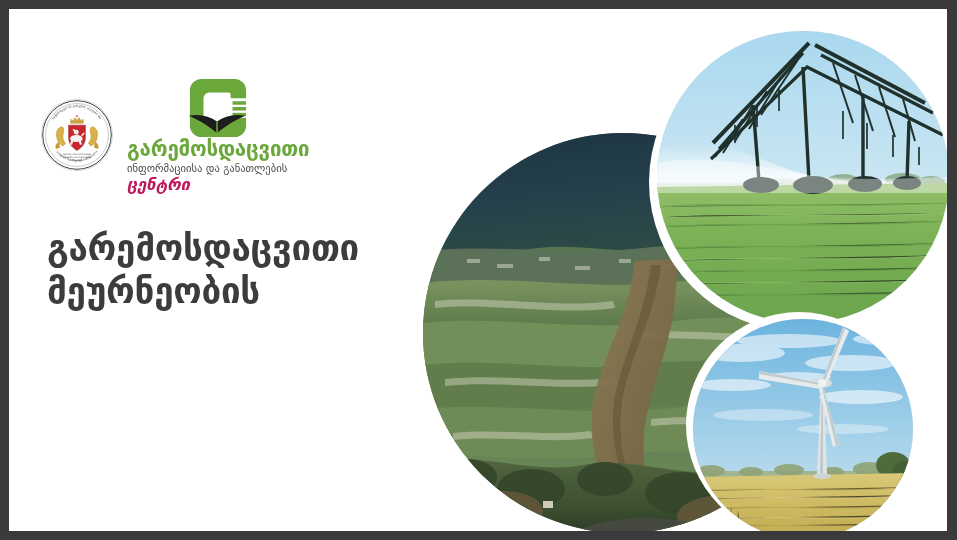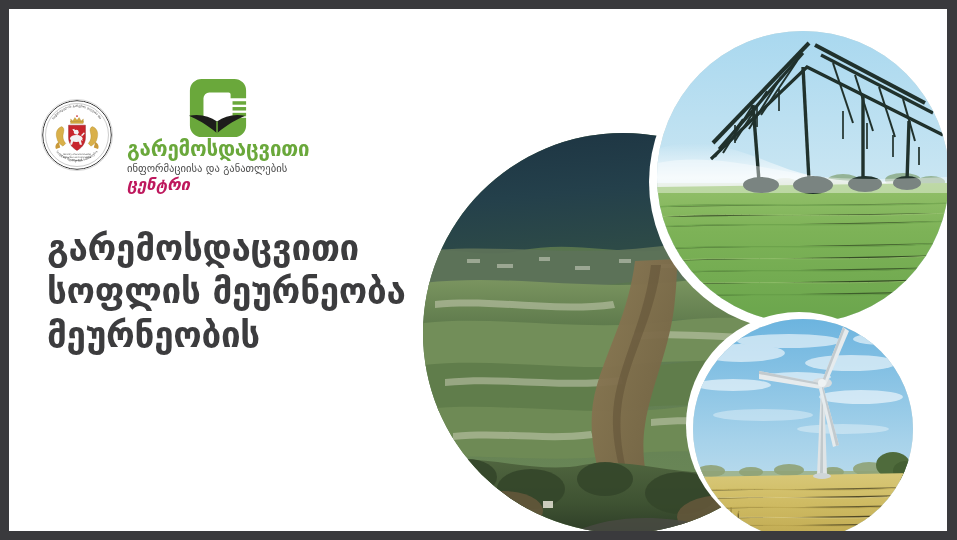--- a/index.html
+++ b/index.html
@@ -489,18 +489,17 @@
         <div id="eiec-text">
           <div id="eiec-line1">გარემოსდაცვითი</div>
           <div id="eiec-line2">ინფორმაციისა და განათლების</div>
           <div id="eiec-line3">ცენტრი</div>
         </div>
       </div>
     </div>
 
     <div id="title-block">
       <div class="title-line">გარემოსდაცვითი</div>
-      <div class="title-line">სოფლის მეურნეობა</div>
       <div class="title-line">მეურნეობის</div>
     </div>
 
   </div>
 </div>
 
 </body></html>

